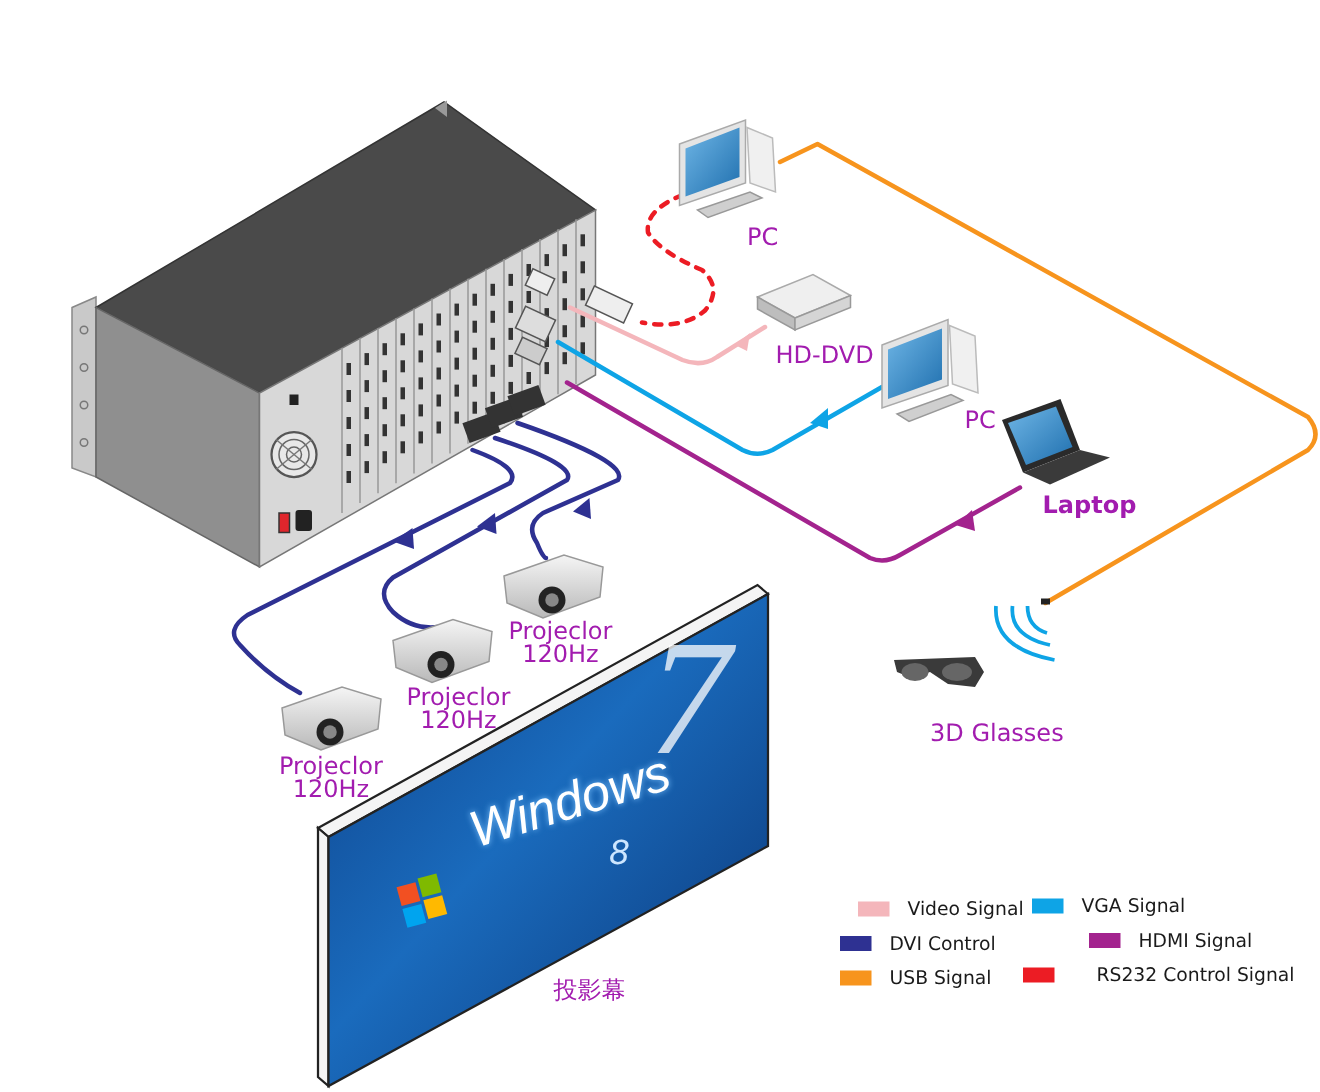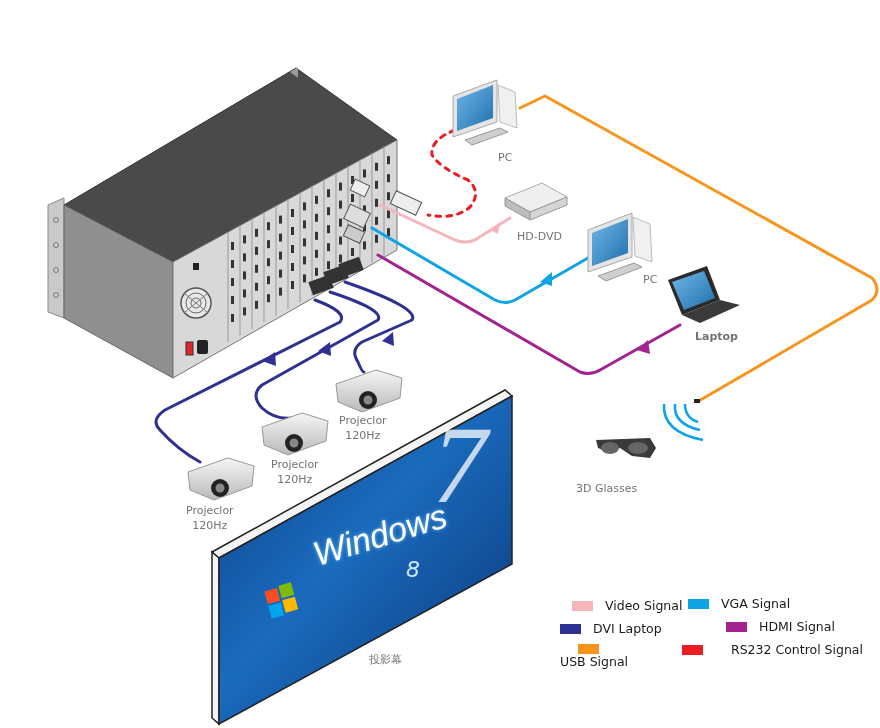--- a/index.html
+++ b/index.html
@@ -1,19 +1,19 @@
 <!DOCTYPE html>
 <html><head>
 <meta charset="utf-8">
 <style>
   html, body { margin:0; padding:0; background:#ffffff; }
   body { width:880px; height:728px; position:relative; overflow:hidden;
          font-family:"DejaVu Sans", "Liberation Sans", sans-serif; }
   #stage { position:absolute; left:0; top:0; width:880px; height:728px; }
-  .lbl { position:absolute; font-size:11px; color:#737373; text-align:center; line-height:15px; white-space:nowrap; }
+  .lbl { position:absolute; font-size:16px; color:#a21caf; text-align:center; line-height:15px; white-space:nowrap; }
   .legend { position:absolute; left:560px; top:595px; width:320px; height:70px; }
   .lg-item { position:absolute; display:flex; align-items:center; font-size:12.5px; color:#1a1a1a; white-space:nowrap; }
   .lg-swatch { width:21px; height:10px; margin-right:12px; display:inline-block; }
 </style>
 </head>
 <body>
 
 <div id="stage">
 <svg width="880" height="728" viewBox="0 0 880 728" xmlns="http://www.w3.org/2000/svg">
   <defs>
@@ -254,21 +254,21 @@
   
   <div class="lbl" style="left:312px;top:548px;font-size:34px;font-style:italic;color:#fff;transform:rotate(-17deg);transform-origin:left top;text-shadow:0 0 4px #7cc3ff;font-family:'Liberation Sans',sans-serif;">Windows</div>
   <div class="lbl" style="left:406px;top:562px;font-size:22px;font-style:italic;color:#cde6ff;">8</div>
   <div class="lbl" style="left:432px;top:410px;font-size:110px;font-style:italic;color:rgba(255,255,255,0.75);line-height:110px;font-family:'Liberation Serif',serif;">7</div>
 
   
   <div class="lbl" style="left:498px;top:150px;">PC</div>
   <div class="lbl" style="left:517px;top:229px;">HD-DVD</div>
   <div class="lbl" style="left:643px;top:272px;">PC</div>
   <div class="lbl" style="left:695px;top:329px;font-weight:bold;">Laptop</div>
-  <div class="lbl" style="left:576px;top:481px;">3D Glasses</div>
+  <div class="lbl" style="left:620px;top:481px;">3D Glasses</div>
   <div class="lbl" style="left:369px;top:652px;">投影幕</div>
 
   <div class="lbl" style="left:186px;top:503px;">
     <div>Projeclor</div>
     <div>120Hz</div>
   </div>
   <div class="lbl" style="left:271px;top:457px;">
     <div>Projeclor</div>
     <div>120Hz</div>
   </div>
@@ -282,27 +282,27 @@
     <div class="lg-item" style="left:12px;top:3px;text-align:center;">
       <span class="lg-swatch" style="background: rgb(244, 182, 187);"></span>
       <span>Video Signal</span>
     </div>
     <div class="lg-item" style="left:128px;top:1px;">
       <span class="lg-swatch" style="background: rgb(14, 164, 230);"></span>
       <span>VGA Signal</span>
     </div>
     <div class="lg-item" style="left:0;top:26px;">
       <span class="lg-swatch" style="background: rgb(46, 49, 146);"></span>
-      <span>DVI Laptop</span>
+      <span>DVI Control</span>
     </div>
     <div class="lg-item" style="left:122px;top:24px;padding-left:44px;">
       <span class="lg-swatch" style="background: rgb(163, 35, 142);"></span>
       <span>HDMI Signal</span>
     </div>
-    <div class="lg-item" style="left:0;top:49px;flex-direction:column;">
+    <div class="lg-item" style="left:0;top:49px;">
       <span class="lg-swatch" style="background: rgb(247, 148, 29);"></span>
       <span>USB Signal</span>
     </div>
     <div class="lg-item" style="left:122px;top:47px;gap:16px;">
       <span class="lg-swatch" style="background: rgb(236, 28, 36);"></span>
       <span>RS232 Control Signal</span>
     </div>
   </div>
 </div>
 

